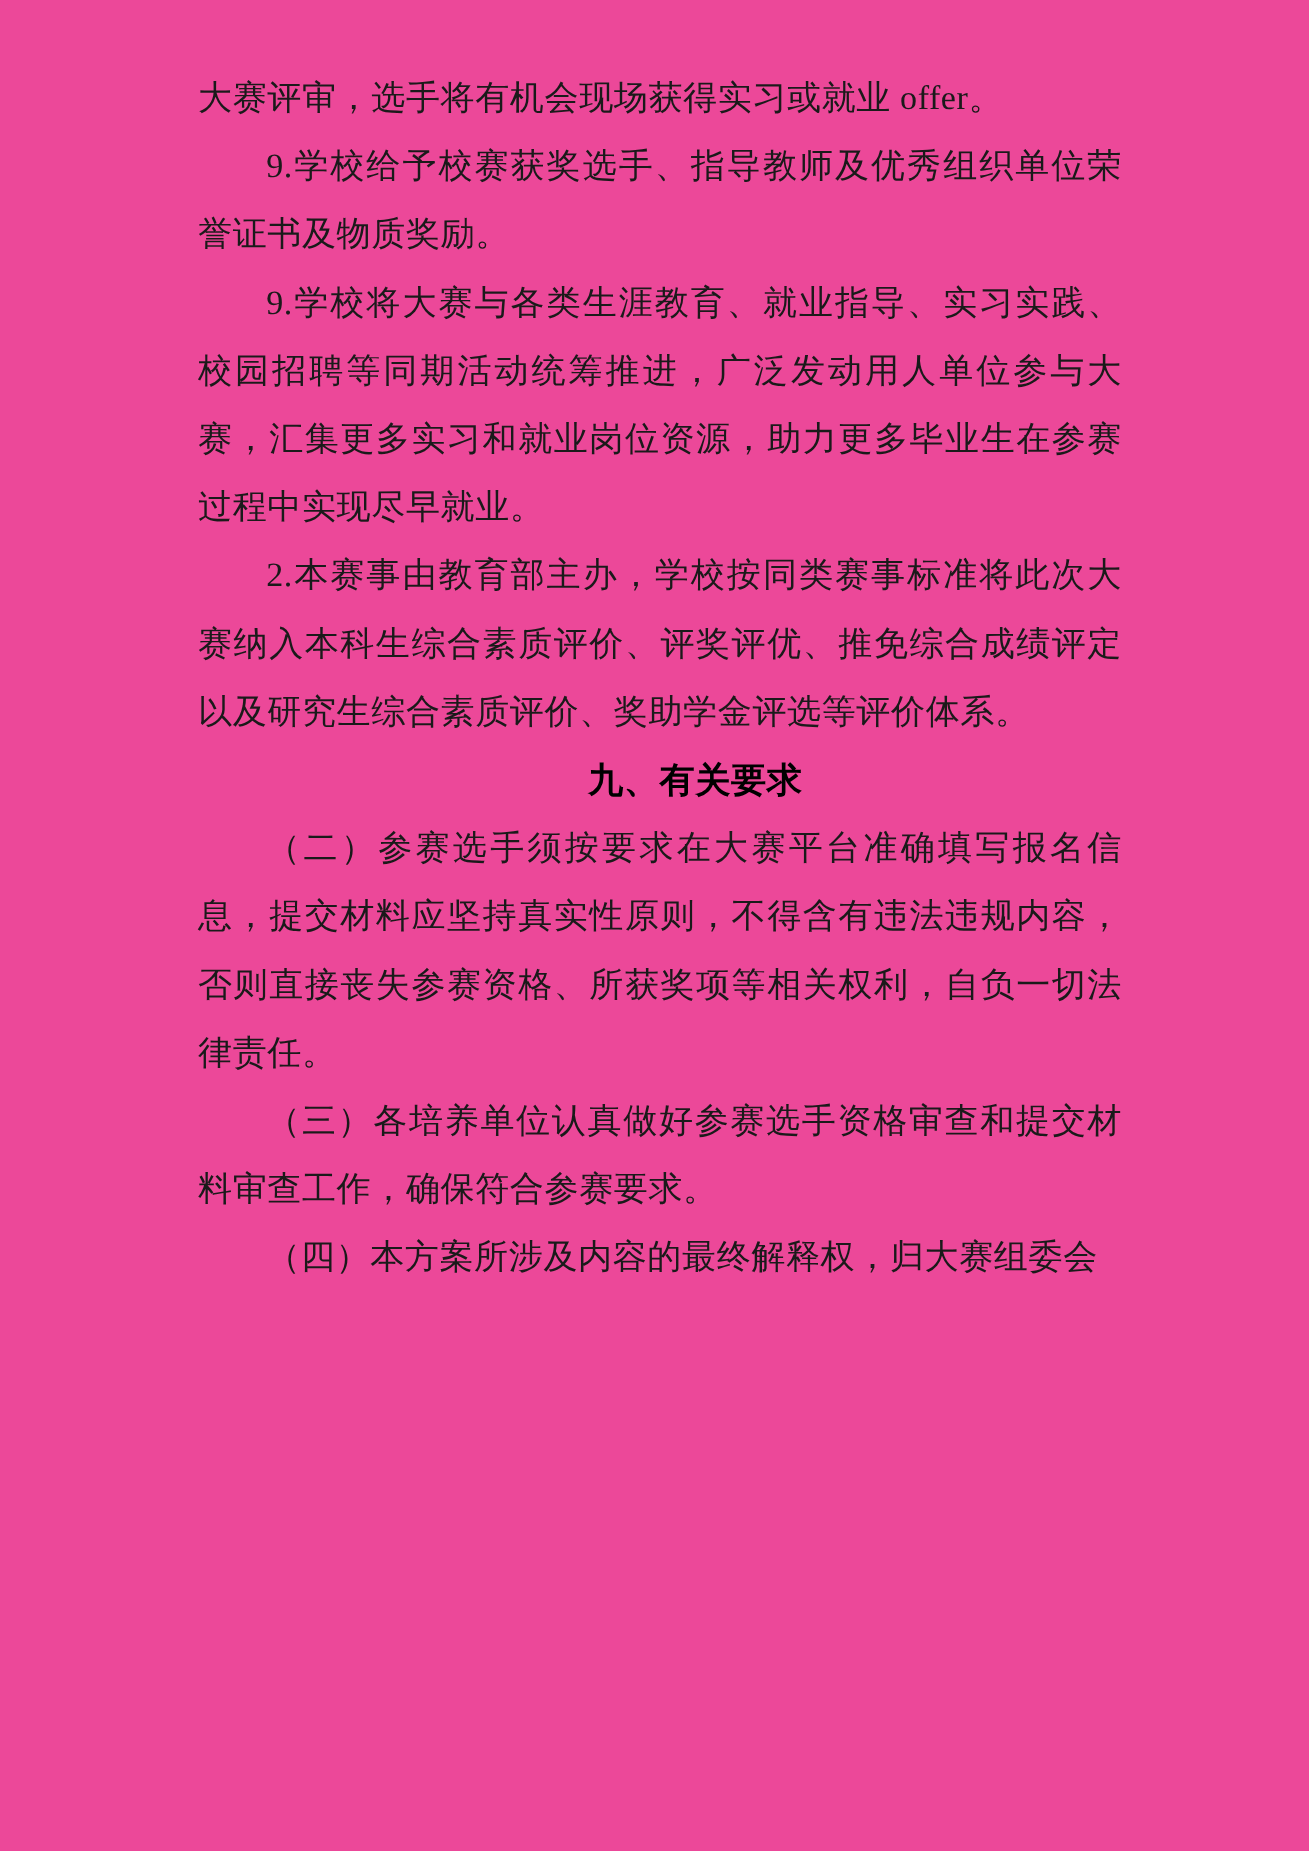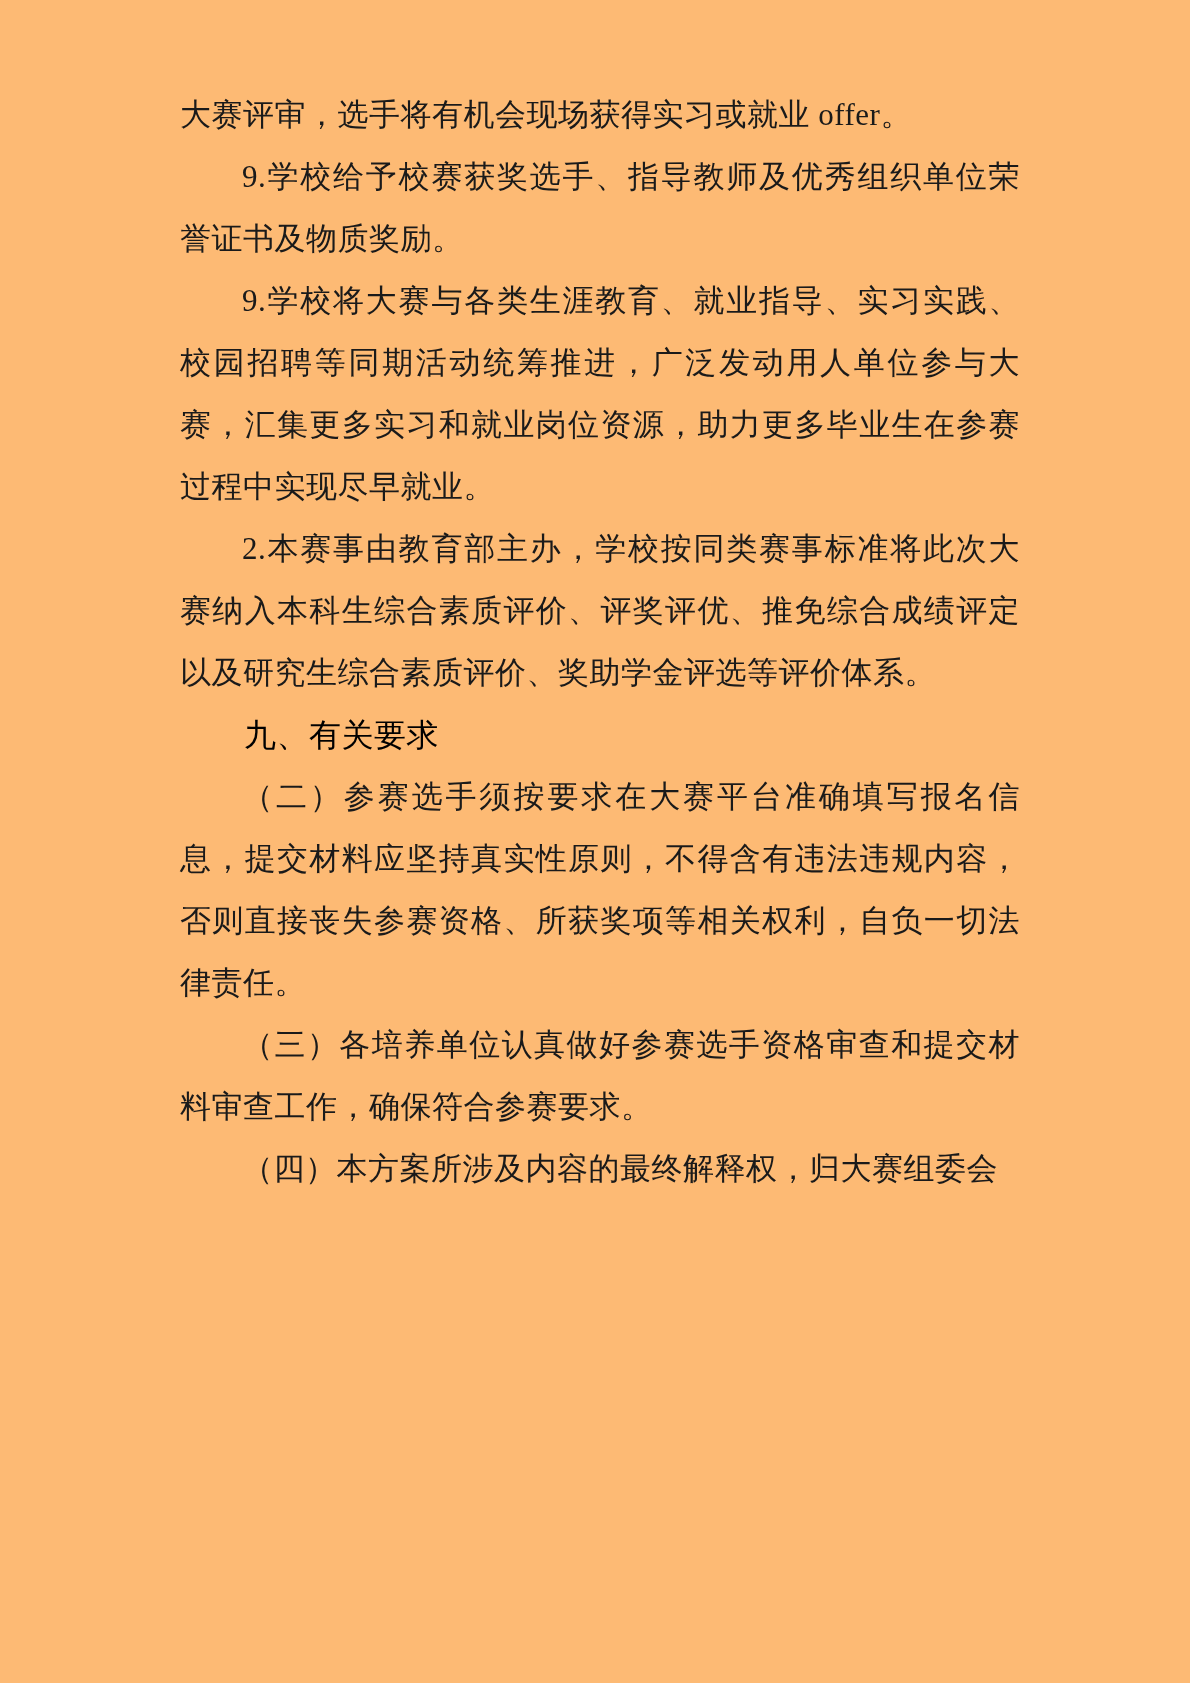--- a/index.html
+++ b/index.html
@@ -4,44 +4,44 @@
 <style>
   html, body {
     margin: 0;
     padding: 0;
     background: #ffffff;
   }
   .page {
     position: relative;
     width: 1190px;
     height: 1683px;
-    background: #fdba74;
+    background: #ec4899;
     overflow: hidden;
     box-sizing: border-box;
-    padding: 84px 170px 0 180px;
+    padding: 58px 170px 0 180px;
   }
   .doc-body p {
     margin: 0;
     padding: 0;
     font-family: "Liberation Serif", "DejaVu Serif", serif;
     font-size: 31px;
     line-height: 62px;
     color: #1a1a1a;
     text-align: justify;
     letter-spacing: 0.5px;
   }
   .doc-body p.indent {
     text-indent: 2em;
   }
   .doc-body p.heading {
     font-family: "Liberation Sans", "DejaVu Sans", sans-serif;
-    font-weight: 400;
+    font-weight: 700;
     font-size: 32px;
     color: #000000;
-    text-align: left;
+    text-align: center;
   }
 </style>
 </head>
 <body>
 
 <div class="page">
   <div class="doc-body">
     <p class="body-para">大赛评审，选手将有机会现场获得实习或就业 offer。</p>
     <p class="body-para indent">9.学校给予校赛获奖选手、指导教师及优秀组织单位荣誉证书及物质奖励。</p>
     <p class="body-para indent">9.学校将大赛与各类生涯教育、就业指导、实习实践、校园招聘等同期活动统筹推进，广泛发动用人单位参与大赛，汇集更多实习和就业岗位资源，助力更多毕业生在参赛过程中实现尽早就业。</p>

